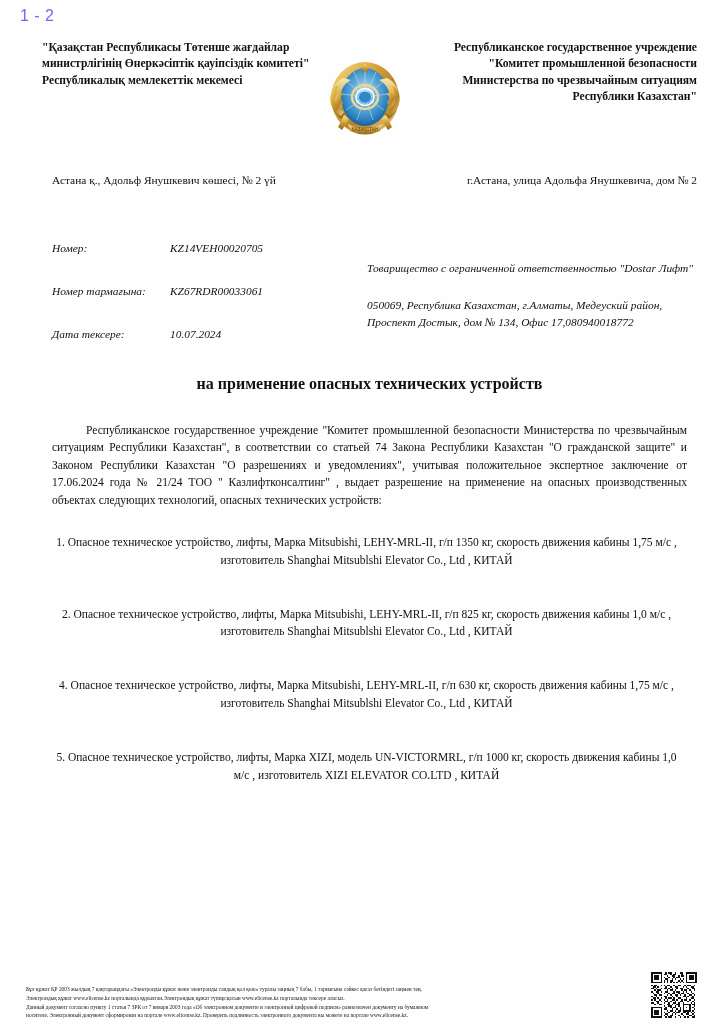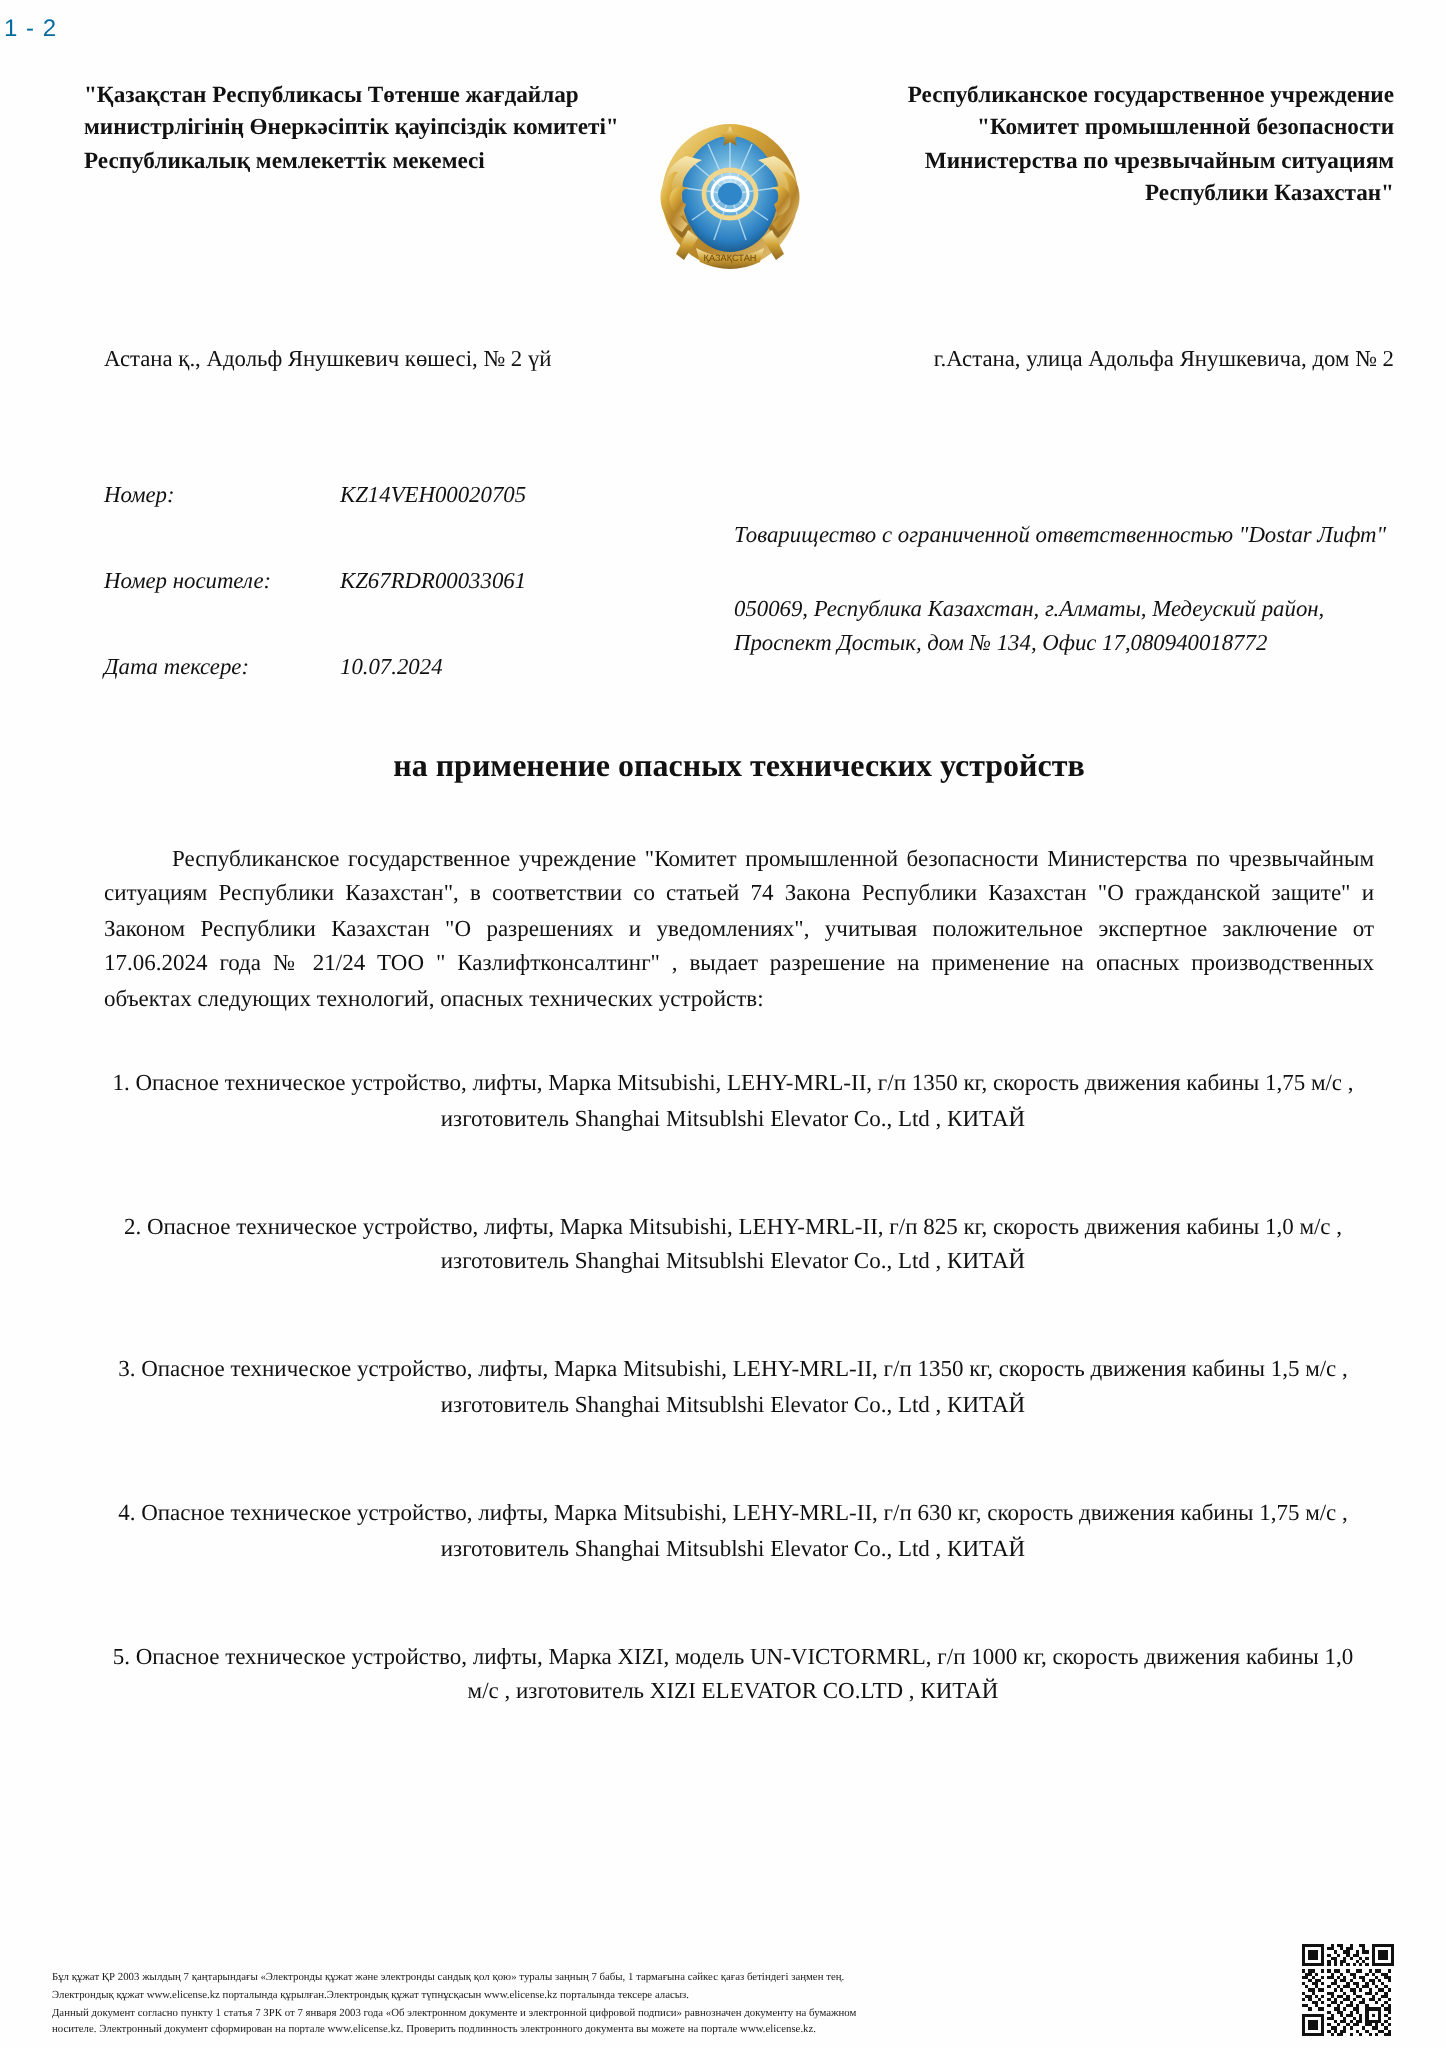--- a/index.html
+++ b/index.html
@@ -17,25 +17,25 @@
   .page {
     position: absolute;
     inset: 0;
     background: #fefefe;
     padding: 0;
   }
 
   
   .page-marker {
     position: absolute;
-    top: 7px; left: 2px;
+    top: 7px; left: 20px;
     font-family: "Liberation Sans", "DejaVu Sans", sans-serif;
-    font-size: 12px;
+    font-size: 16px;
     letter-spacing: 0.5px;
-    color: #0369a1;
+    color: #8b5cf6;
   }
 
   
   .header {
     position: absolute;
     top: 40px; left: 42px; right: 26px;
     display: flex;
     align-items: flex-start;
     justify-content: space-between;
   }
@@ -234,21 +234,21 @@
     <div class="addr-right">г.Астана, улица Адольфа Янушкевича, дом № 2</div>
   </div>
 
   <div class="meta">
     <div class="meta-left">
       <div class="meta-row">
         <div class="meta-label">Номер:</div>
         <div class="meta-value">KZ14VEH00020705</div>
       </div>
       <div class="meta-row">
-        <div class="meta-label">Номер носителе:</div>
+        <div class="meta-label">Номер тармағына:</div>
         <div class="meta-value">KZ67RDR00033061</div>
       </div>
       <div class="meta-row">
         <div class="meta-label">Дата тексере:</div>
         <div class="meta-value">10.07.2024</div>
       </div>
     </div>
 
     <div class="meta-right">
       <div class="meta-block">Товарищество с ограниченной ответственностью "Dostar Лифт"</div>
@@ -258,21 +258,20 @@
 
   <div class="title-wrap">
     <div class="doc-subtitle">на применение опасных технических устройств</div>
   </div>
 
   <div class="body-para">Республиканское государственное учреждение "Комитет промышленной безопасности Министерства по чрезвычайным ситуациям Республики Казахстан", в соответствии со статьей 74 Закона Республики Казахстан "О гражданской защите" и Законом Республики Казахстан "О разрешениях и уведомлениях", учитывая положительное экспертное заключение от 17.06.2024 года № 21/24 ТОО " Казлифтконсалтинг" , выдает разрешение на применение на опасных производственных объектах следующих технологий, опасных технических устройств:</div>
 
   <div class="device-list">
     <div class="device-item">1. Опасное техническое устройство, лифты, Марка Mitsubishi, LEHY-MRL-II, г/п 1350 кг, скорость движения кабины 1,75 м/с , изготовитель Shanghai Mitsublshi Elevator Co., Ltd , КИТАЙ</div>
     <div class="device-item">2. Опасное техническое устройство, лифты, Марка Mitsubishi, LEHY-MRL-II, г/п 825 кг, скорость движения кабины 1,0 м/с , изготовитель Shanghai Mitsublshi Elevator Co., Ltd , КИТАЙ</div>
-    <div class="device-item">3. Опасное техническое устройство, лифты, Марка Mitsubishi, LEHY-MRL-II, г/п 1350 кг, скорость движения кабины 1,5 м/с , изготовитель Shanghai Mitsublshi Elevator Co., Ltd , КИТАЙ</div>
     <div class="device-item">4. Опасное техническое устройство, лифты, Марка Mitsubishi, LEHY-MRL-II, г/п 630 кг, скорость движения кабины 1,75 м/с , изготовитель Shanghai Mitsublshi Elevator Co., Ltd , КИТАЙ</div>
     <div class="device-item">5. Опасное техническое устройство, лифты, Марка XIZI, модель UN-VICTORMRL, г/п 1000 кг, скорость движения кабины 1,0 м/с , изготовитель XIZI ELEVATOR CO.LTD , КИТАЙ</div>
   </div>
 
   <div class="footer">
     <div class="footer-text">
       <div>Бұл құжат ҚР 2003 жылдың 7 қаңтарындағы «Электронды құжат және электронды сандық қол қою» туралы заңның 7 бабы, 1 тармағына сәйкес қағаз бетіндегі заңмен тең.</div>
       <div>Электрондық құжат www.elicense.kz порталында құрылған.Электрондық құжат түпнұсқасын www.elicense.kz порталында тексере аласыз.</div>
       <div>Данный документ согласно пункту 1 статья 7 ЗРК от 7 января 2003 года «Об электронном документе и электронной цифровой подписи» равнозначен документу на бумажном</div>
       <div>носителе. Электронный документ сформирован на портале www.elicense.kz. Проверить подлинность электронного документа вы можете на портале www.elicense.kz.</div>

